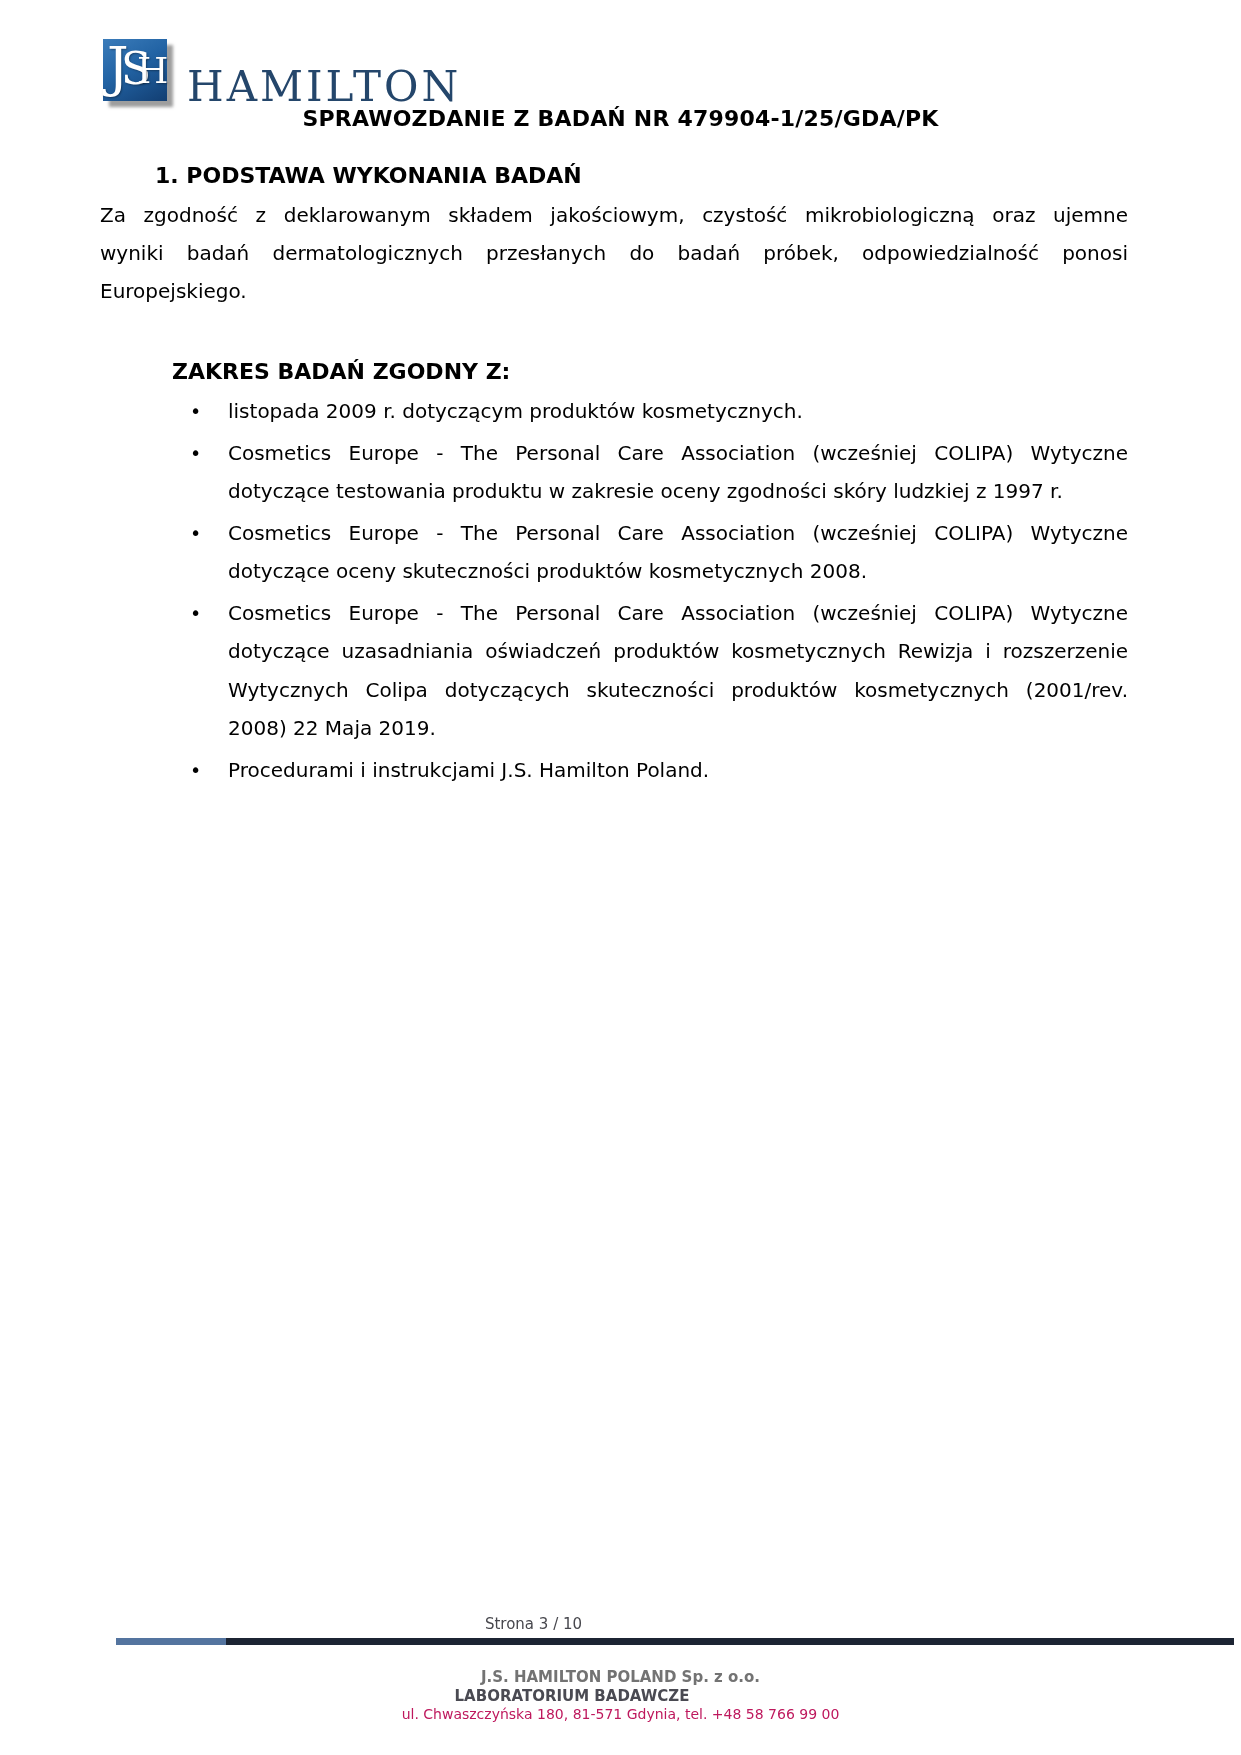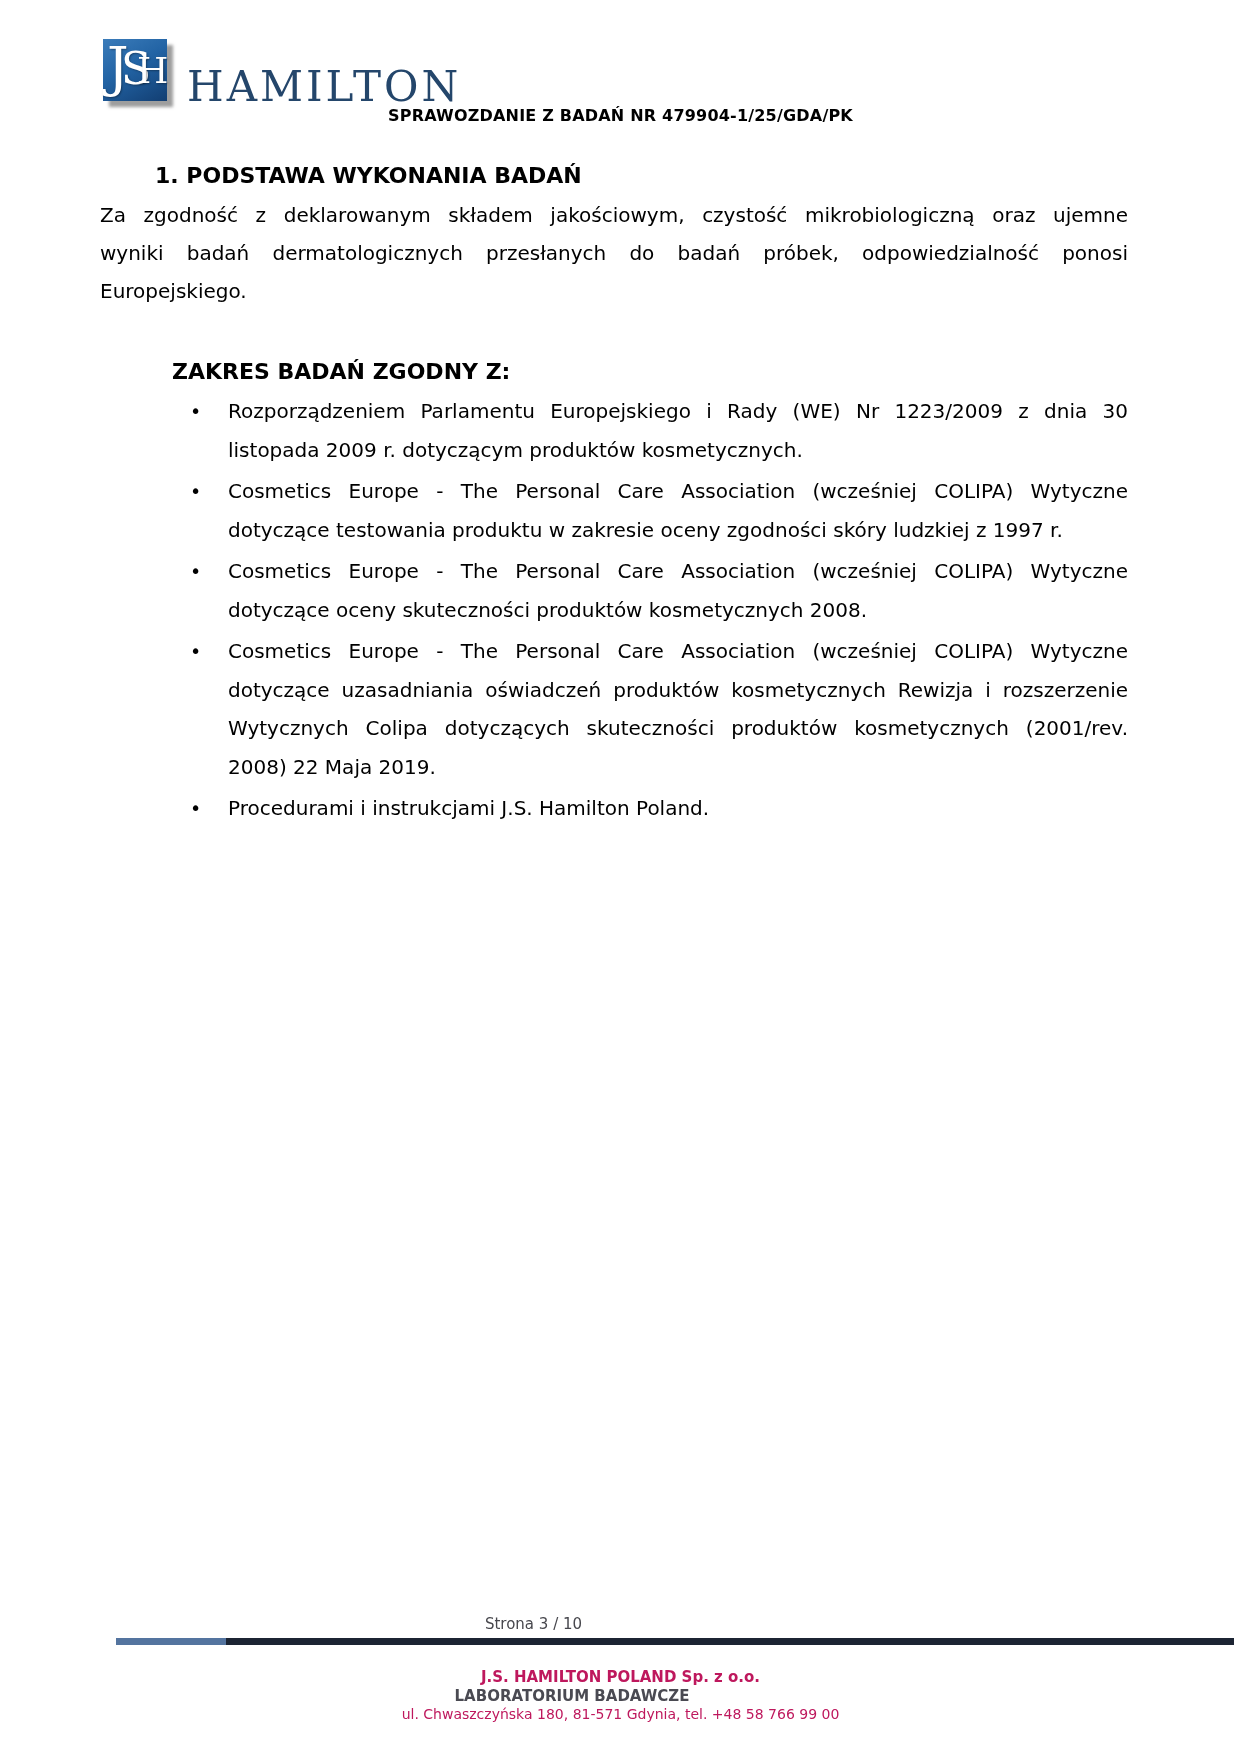--- a/index.html
+++ b/index.html
@@ -21,21 +21,21 @@
   .mono-h { left:34px; top:14px; font-size:36px; }
   .brand {
     position:absolute; left:187px; top:64px;
     font-family:"DejaVu Serif", serif; font-size:42px; letter-spacing:3px;
     color:var(--brand-navy,#24466b); line-height:1.1;
   }
 
   
   .title {
     position:absolute; left:0; top:106px; width:1241px; text-align:center;
-    font-size:16px; font-weight:bold; letter-spacing:0.2px;
+    font-size:22px; font-weight:bold; letter-spacing:0.2px;
   }
   .h1 {
     position:absolute; left:155px; top:163px;
     font-size:22px; font-weight:bold;
   }
   .scope-heading {
     position:absolute; left:172px; top:359px;
     font-size:22px; font-weight:bold;
   }
 
@@ -62,21 +62,21 @@
   .footer-bar {
     position:absolute; left:116px; top:1638px; width:1118px; height:7px;
     background:var(--accent-bar-dark,#1c2433);
   }
   .footer-bar-accent {
     position:absolute; left:0; top:0; width:110px; height:7px;
     background:var(--accent-bar-light,#54749f);
   }
   .footer-company {
     position:absolute; left:0; top:1668px; width:1241px; text-align:center;
-    font-size:15px; font-weight:bold; color:#be185d;
+    font-size:15px; font-weight:bold; color:#737373;
   }
   .footer-lab {
     position:absolute; left:0; top:1687px; width:1144px; text-align:center;
     font-size:15px; font-weight:bold; color:#4a4a52;
   }
   .footer-address {
     position:absolute; left:0; top:1706px; width:1241px; text-align:center;
     font-size:14px; color:#be185d;
   }
 </style>
@@ -99,21 +99,20 @@
       <div class="tline">Za zgodność z deklarowanym składem jakościowym, czystość mikrobiologiczną oraz ujemne</div>
       <div class="tline">wyniki badań dermatologicznych przesłanych do badań próbek, odpowiedzialność ponosi</div>
       <div class="tline tline-last">Europejskiego.</div>
     </div>
 
   <div class="scope-heading">ZAKRES BADAŃ ZGODNY Z:</div>
   <div class="bullets">
       <div class="bullet-item">
         <span class="bullet-dot">•</span>
         <div class="bullet-text">
-          <div class="tline">Rozporządzeniem Parlamentu Europejskiego i Rady (WE) Nr 1223/2009 z dnia 30</div>
           <div class="tline tline-last">listopada 2009 r. dotyczącym produktów kosmetycznych.</div>
         </div>
       </div>
       <div class="bullet-item">
         <span class="bullet-dot">•</span>
         <div class="bullet-text">
           <div class="tline">Cosmetics Europe - The Personal Care Association (wcześniej COLIPA) Wytyczne</div>
           <div class="tline tline-last">dotyczące testowania produktu w zakresie oceny zgodności skóry ludzkiej z 1997 r.</div>
         </div>
       </div>

